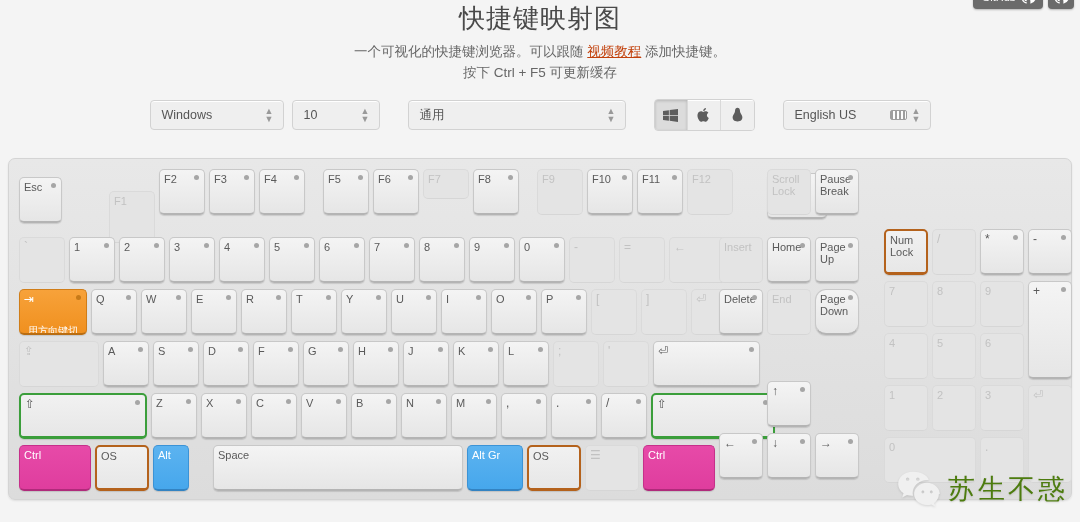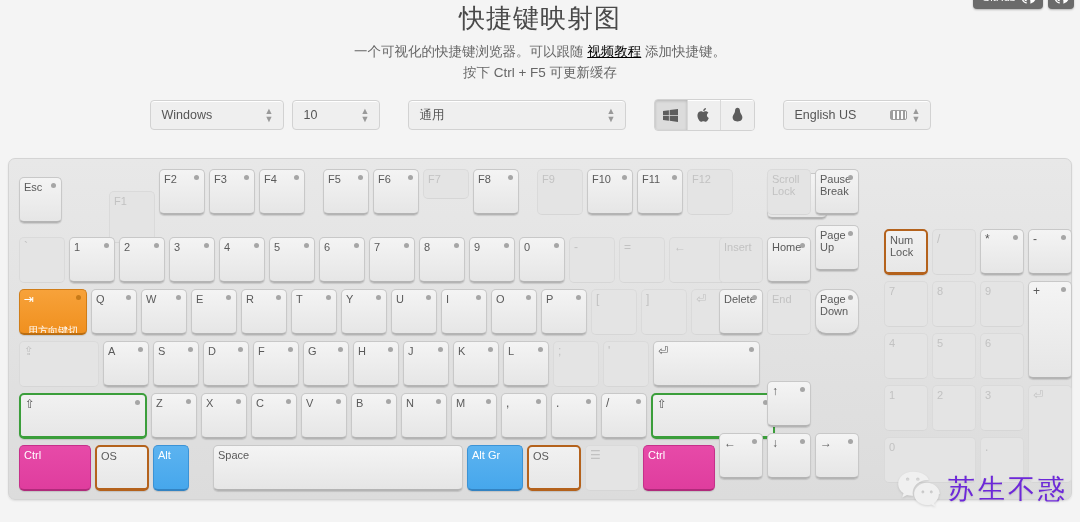--- a/index.html
+++ b/index.html
@@ -25,21 +25,21 @@
   .gh-badge2 { width: 26px; justify-content: center; padding: 5px 4px; }
   .gh-mark { width: 15px; height: 15px; fill: #fff; }
 
   
   header { text-align: center; padding-top: 2px; }
   h1 {
     font-size: 26px; font-weight: 400; color: #4a4a4a;
     margin: 0 0 7px 0; letter-spacing: 1px; line-height: 32px;
   }
   .sub { font-size: 13.5px; color: #666; line-height: 21px; margin: 0; }
-  .sub a { color: #000000; text-decoration: underline; }
+  .sub a { color: #c2410c; text-decoration: underline; }
 
   
   .toolbar {
     display: flex; align-items: center; justify-content: center;
     gap: 0; margin-top: 16px; height: 32px;
   }
   .sel {
     position: relative; background: #efefef;
     border: 1px solid #d2d2d2; border-radius: 4px;
     height: 30px; display: flex; align-items: center;
@@ -137,21 +137,21 @@
   }
   .key .sym { font-size: 12px; }
 
   
   .wm {
     position: absolute; right: 12px; bottom: 14px;
     display: flex; align-items: center; gap: 7px;
     z-index: 20; pointer-events: none;
   }
   .wm-txt {
-    font-size: 27px; color: #6d28d9; letter-spacing: 3px;
+    font-size: 27px; color: #4d7c0f; letter-spacing: 3px;
     text-shadow: 0 1px 2px rgba(0,0,0,.13);
     font-family: "DejaVu Sans", sans-serif;
   }
   .wm svg { filter: drop-shadow(0 1px 1px rgba(0,0,0,.13)); }
 </style>
 </head>
 <body>
 
 <div id="app">
 
@@ -511,21 +511,21 @@
 Break</span>
           <span class="dot"></span>
         </div>
         <div class="key dis" style="left: 0px; top: 68px; width: 44px; height: 46px;">
           <span class="lbl">Insert</span>
         </div>
         <div class="key" style="left: 48px; top: 68px; width: 44px; height: 46px;">
           <span class="lbl">Home</span>
           <span class="dot"></span>
         </div>
-        <div class="key" style="left: 96px; top: 56px; width: 44px; height: 46px;">
+        <div class="key" style="left: 96px; top: 68px; width: 44px; height: 46px;">
           <span class="lbl">Page Up</span>
           <span class="dot"></span>
         </div>
         <div class="key" style="left: 0px; top: 120px; width: 44px; height: 46px;">
           <span class="lbl">Delete</span>
           <span class="dot"></span>
         </div>
         <div class="key dis" style="left: 48px; top: 120px; width: 44px; height: 46px;">
           <span class="lbl">End</span>
         </div>

